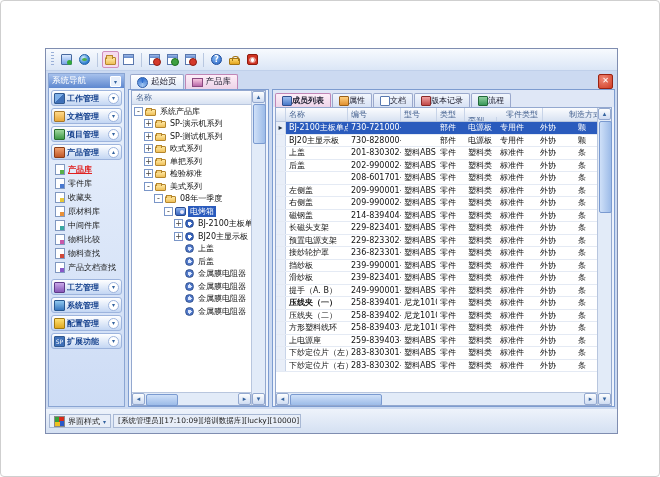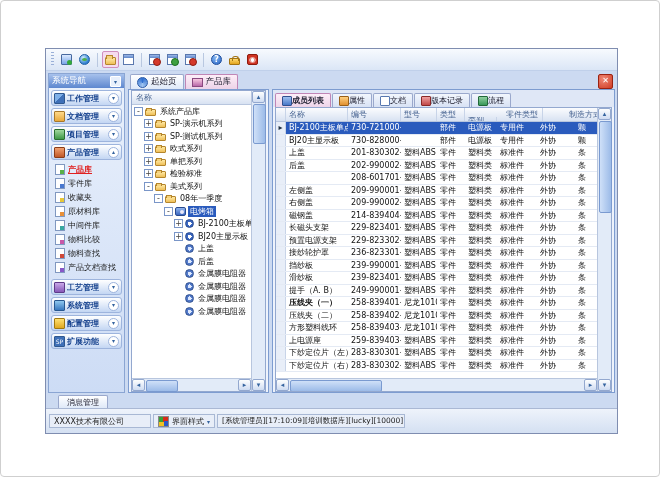--- a/index.html
+++ b/index.html
@@ -669,26 +669,22 @@
                 <div class="sfill"></div>
                 <div class="sbtn">▾</div>
               </div>
             </div>
           </div>
 
         </div>
       </div>
     </div>
 
-    <div class="msgrow">
-      <div class="msgtab">消息管理</div>
-    </div>
 
     <div class="statusbar">
-      <div class="seg" style="width:102px">XXXX技术有限公司</div>
       <div class="seg">
         <span class="styleic"></span>
         <span>界面样式</span>
         <span class="dropar">▾</span>
       </div>
       <div class="seg" style="width:188px;font-size:7.5px">[系统管理员][17:10:09][培训数据库][lucky][10000]</div>
     </div>
 
   </div>
 </div>

